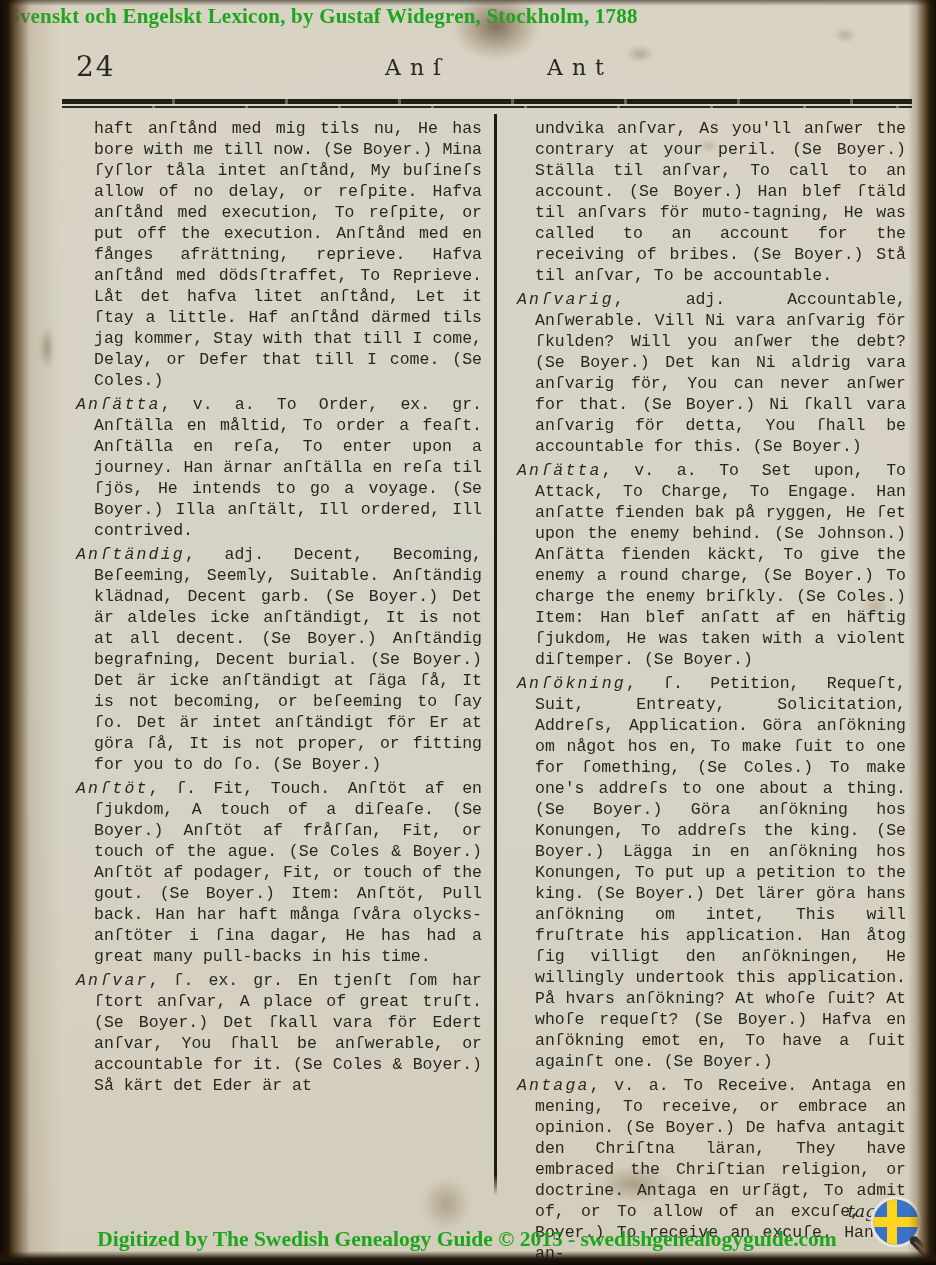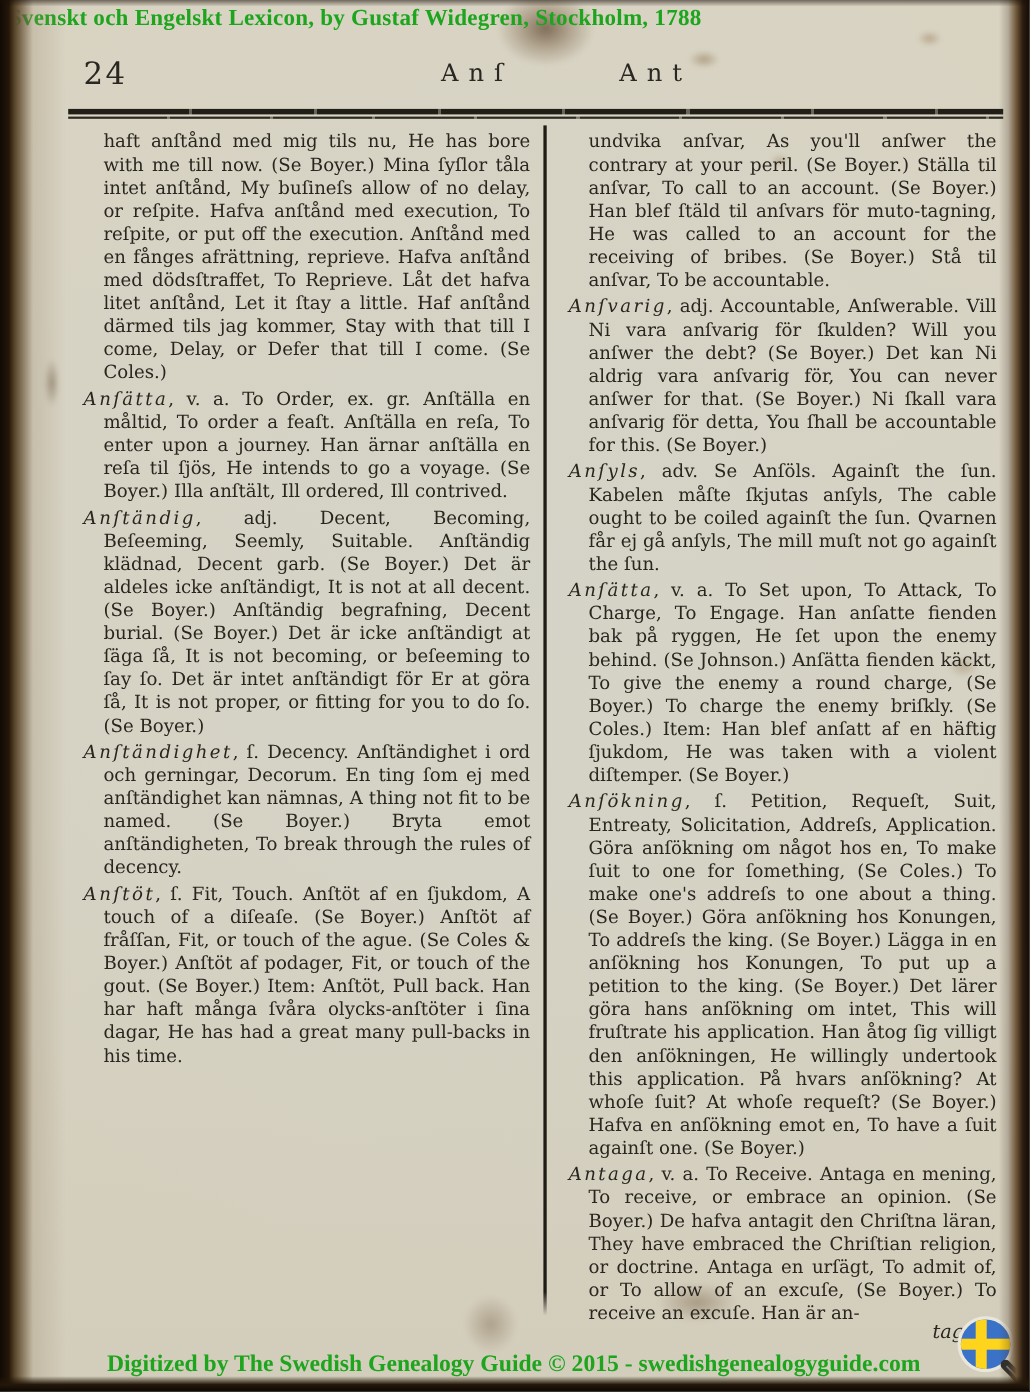--- a/index.html
+++ b/index.html
@@ -18,36 +18,36 @@
   .edge-bottom{left:0;right:0;bottom:0;height:14px;
     background:linear-gradient(0deg,#0d0805 0,#231709 45%,rgba(35,23,9,0) 100%);}
   .edge-top{left:0;right:0;top:0;height:6px;
     background:linear-gradient(180deg,rgba(25,15,8,.55),rgba(0,0,0,0));}
 
   .caption{position:absolute;font-family:"Liberation Serif",serif;font-weight:bold;}
   .top-caption{left:8px;top:4px;font-size:21px;letter-spacing:.2px;}
   .bottom-caption{left:0;right:30px;top:1227px;text-align:center;font-size:21.5px;}
 
   .page-number{position:absolute;left:76px;top:50px;font-size:28px;letter-spacing:2px;color:#2a2722;}
-  .running-head{position:absolute;top:55px;font-size:22px;letter-spacing:9px;color:#2a2722;margin-left:16px;}
+  .running-head{position:absolute;top:55px;font-size:22px;letter-spacing:9px;color:#2a2722;}
   .rh-left{left:385px;}
   .rh-right{left:547px;text-align:right;}
 
   .header-rule{position:absolute;left:62px;top:99px;width:850px;height:5px;
     background:repeating-linear-gradient(90deg,#211e18 0 110px,#6a655b 110px 113px);}
   .header-rule::after{content:"";position:absolute;left:0;right:0;top:7px;height:2px;
     background:repeating-linear-gradient(90deg,#2a271f 0 90px,#7a7466 90px 93px);}
 
   .columns{position:absolute;left:62px;top:114px;width:850px;display:flex;align-items:flex-start;}
   .col{box-sizing:border-box;}
   .col-left{width:432px;padding:4px 12px 0 14px;}
   .col-right{flex:1;padding:4px 6px 0 20px;}
   .divider{width:3px;height:1082px;background:linear-gradient(180deg,#1f1c16 0 98%,rgba(31,28,22,0));flex:none;}
 
-  .para{margin:0 0 3px 0;text-align:justify;font-size:16.5px;line-height:21px;padding-left:18px;}
+  .para{margin:0 0 3px 0;text-align:justify;font-size:16.5px;line-height:21px;padding-left:18px;font-family:Liberation Mono, monospace;}
   .para.entry{text-indent:-18px;}
   .headword{font-style:italic;letter-spacing:2.2px;}
 
   .catchword{position:absolute;right:38px;top:1201px;font-style:italic;font-size:17.5px;color:#2a2722;}
 
   .flag-logo{position:absolute;left:860px;top:1194px;}
 
   .stain{position:absolute;border-radius:50%;filter:blur(2px);pointer-events:none;}
   .s1{left:452px;top:-8px;width:88px;height:68px;background:radial-gradient(closest-side,rgba(70,42,18,.6),rgba(94,62,30,.28) 55%,transparent);}
   .s2{left:626px;top:46px;width:28px;height:16px;background:radial-gradient(closest-side,rgba(120,85,40,.4),transparent);}
@@ -78,28 +78,27 @@
   <div class="running-head rh-left">Anſ</div>
   <div class="running-head rh-right">Ant</div>
 
   <div class="header-rule"></div>
 
   <div class="columns">
     <div class="col col-left">
         <p class="para cont"><span>haft anſtånd med mig tils nu, He has bore with me till now. (Se Boyer.) Mina ſyſlor tåla intet anſtånd, My buſineſs allow of no delay, or reſpite. Hafva anſtånd med execution, To reſpite, or put off the execution. Anſtånd med en fånges afrättning, reprieve. Hafva anſtånd med dödsſtraffet, To Reprieve. Låt det hafva litet anſtånd, Let it ſtay a little. Haf anſtånd därmed tils jag kommer, Stay with that till I come, Delay, or Defer that till I come. (Se Coles.)</span></p>
         <p class="para entry"><span class="headword">Anſätta</span><span>, v. a. To Order, ex. gr. Anſtälla en måltid, To order a feaſt. Anſtälla en reſa, To enter upon a journey. Han ärnar anſtälla en reſa til ſjös, He intends to go a voyage. (Se Boyer.) Illa anſtält, Ill ordered, Ill contrived.</span></p>
         <p class="para entry"><span class="headword">Anſtändig</span><span>, adj. Decent, Becoming, Beſeeming, Seemly, Suitable. Anſtändig klädnad, Decent garb. (Se Boyer.) Det är aldeles icke anſtändigt, It is not at all decent. (Se Boyer.) Anſtändig begrafning, Decent burial. (Se Boyer.) Det är icke anſtändigt at ſäga ſå, It is not becoming, or beſeeming to ſay ſo. Det är intet anſtändigt för Er at göra ſå, It is not proper, or fitting for you to do ſo. (Se Boyer.)</span></p>
-        <p class="para entry"><span class="headword">Anſtändighet</span><span>, ſ. Decency. Anſtändighet i ord och gerningar, Decorum. En ting ſom ej med anſtändighet kan nämnas, A thing not fit to be named. (Se Boyer.) Bryta emot anſtändigheten, To break through the rules of decency.</span></p>
         <p class="para entry"><span class="headword">Anſtöt</span><span>, ſ. Fit, Touch. Anſtöt af en ſjukdom, A touch of a diſeaſe. (Se Boyer.) Anſtöt af fråſſan, Fit, or touch of the ague. (Se Coles &amp; Boyer.) Anſtöt af podager, Fit, or touch of the gout. (Se Boyer.) Item: Anſtöt, Pull back. Han har haft många ſvåra olycks-anſtöter i ſina dagar, He has had a great many pull-backs in his time.</span></p>
+        <p class="para entry"><span class="headword">Anſvar</span><span>, ſ. ex. gr. En tjenſt ſom har ſtort anſvar, A place of great truſt. (Se Boyer.) Det ſkall vara för Edert anſvar, You ſhall be anſwerable, or accountable for it. (Se Coles &amp; Boyer.) Så kärt det Eder är at</span></p>
       </div>
     <div class="divider"></div>
     <div class="col col-right">
         <p class="para cont"><span>undvika anſvar, As you'll anſwer the contrary at your peril. (Se Boyer.) Ställa til anſvar, To call to an account. (Se Boyer.) Han blef ſtäld til anſvars för muto-tagning, He was called to an account for the receiving of bribes. (Se Boyer.) Stå til anſvar, To be accountable.</span></p>
         <p class="para entry"><span class="headword">Anſvarig</span><span>, adj. Accountable, Anſwerable. Vill Ni vara anſvarig för ſkulden? Will you anſwer the debt? (Se Boyer.) Det kan Ni aldrig vara anſvarig för, You can never anſwer for that. (Se Boyer.) Ni ſkall vara anſvarig för detta, You ſhall be accountable for this. (Se Boyer.)</span></p>
-        <p class="para entry"><span class="headword">Anſyls</span><span>, adv. Se Anſöls. Againſt the ſun. Kabelen måſte ſkjutas anſyls, The cable ought to be coiled againſt the ſun. Qvarnen får ej gå anſyls, The mill muſt not go againſt the ſun.</span></p>
         <p class="para entry"><span class="headword">Anſätta</span><span>, v. a. To Set upon, To Attack, To Charge, To Engage. Han anſatte fienden bak på ryggen, He ſet upon the enemy behind. (Se Johnson.) Anſätta fienden käckt, To give the enemy a round charge, (Se Boyer.) To charge the enemy briſkly. (Se Coles.) Item: Han blef anſatt af en häftig ſjukdom, He was taken with a violent diſtemper. (Se Boyer.)</span></p>
         <p class="para entry"><span class="headword">Anſökning</span><span>, ſ. Petition, Requeſt, Suit, Entreaty, Solicitation, Addreſs, Application. Göra anſökning om något hos en, To make ſuit to one for ſomething, (Se Coles.) To make one's addreſs to one about a thing. (Se Boyer.) Göra anſökning hos Konungen, To addreſs the king. (Se Boyer.) Lägga in en anſökning hos Konungen, To put up a petition to the king. (Se Boyer.) Det lärer göra hans anſökning om intet, This will fruſtrate his application. Han åtog ſig villigt den anſökningen, He willingly undertook this application. På hvars anſökning? At whoſe ſuit? At whoſe requeſt? (Se Boyer.) Hafva en anſökning emot en, To have a ſuit againſt one. (Se Boyer.)</span></p>
         <p class="para entry"><span class="headword">Antaga</span><span>, v. a. To Receive. Antaga en mening, To receive, or embrace an opinion. (Se Boyer.) De hafva antagit den Chriſtna läran, They have embraced the Chriſtian religion, or doctrine. Antaga en urſägt, To admit of, or To allow of an excuſe, (Se Boyer.) To receive an excuſe. Han är an-</span></p>
       </div>
   </div>
 
   <div class="catchword">tagen</div>
 
   <svg class="flag-logo" width="76" height="71" viewBox="0 0 76 71">
     <defs>

